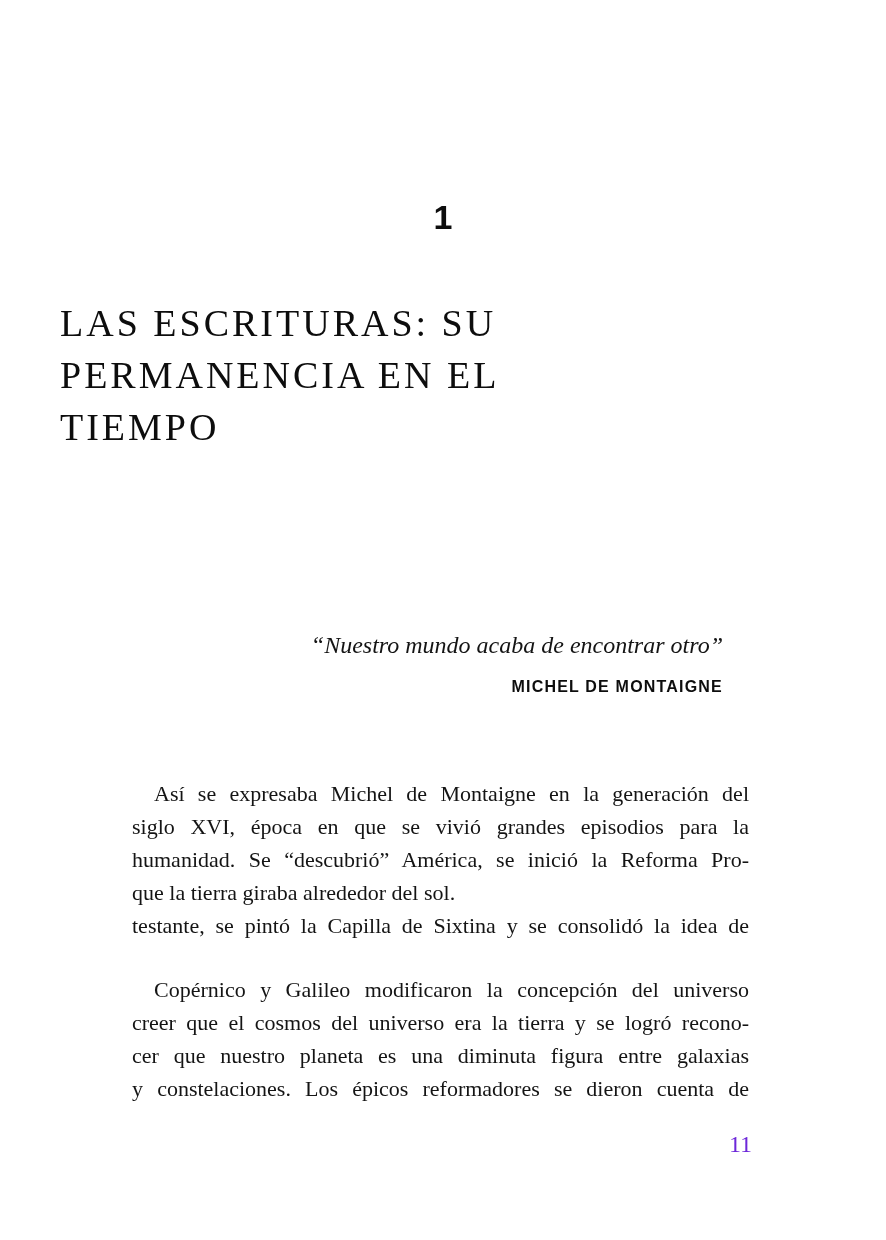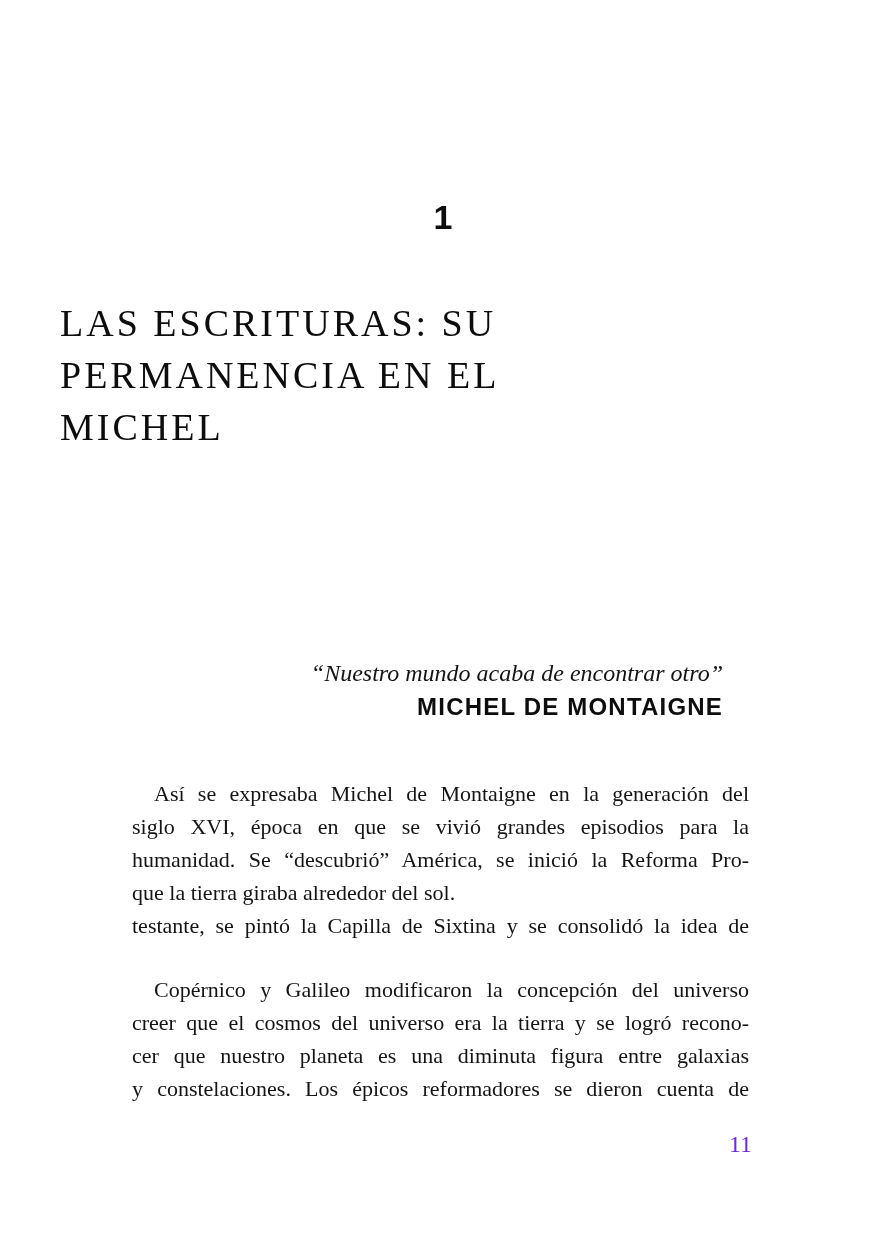--- a/index.html
+++ b/index.html
@@ -37,37 +37,37 @@
     text-align: left;
     font-family: "Liberation Serif", "DejaVu Serif", serif;
     font-weight: 400;
     font-size: 38px;
     line-height: 52px;
     letter-spacing: 3px;
     color: #0d0d0d;
   }
   .epigraph {
     position: absolute;
-    top: 658px;
+    top: 630px;
     left: 132px;
     right: 163px;
     text-align: right;
   }
   .epigraph .quote {
     font-family: "Liberation Serif", "DejaVu Serif", serif;
     font-style: italic;
     font-size: 24px;
     line-height: 30px;
     color: #141414;
   }
   .epigraph .attribution {
-    margin-top: 8px;
+    margin-top: 16px;
     font-family: "Liberation Sans", "DejaVu Sans", sans-serif;
     font-weight: 700;
-    font-size: 24px;
+    font-size: 16px;
     line-height: 22px;
     letter-spacing: 1.2px;
     color: #0d0d0d;
   }
   .body-text {
     position: absolute;
     top: 777px;
     left: 132px;
     width: 617px;
     font-size: 22px;
@@ -100,21 +100,21 @@
 </head>
 <body>
 
 <div class="page">
 
   <div class="chapter-number">1</div>
 
   <h1 class="title">
       <div class="title-line">LAS ESCRITURAS: SU</div>
       <div class="title-line">PERMANENCIA EN EL</div>
-      <div class="title-line">MICHEL</div>
+      <div class="title-line">TIEMPO</div>
     </h1>
 
   <div class="epigraph">
     <div class="quote">“Nuestro mundo acaba de encontrar otro”</div>
     <div class="attribution">MICHEL DE MONTAIGNE</div>
   </div>
 
   <div class="body-text">
       <div class="para">
         <div class="line first">Así se expresaba Michel de Montaigne en la generación del</div>

